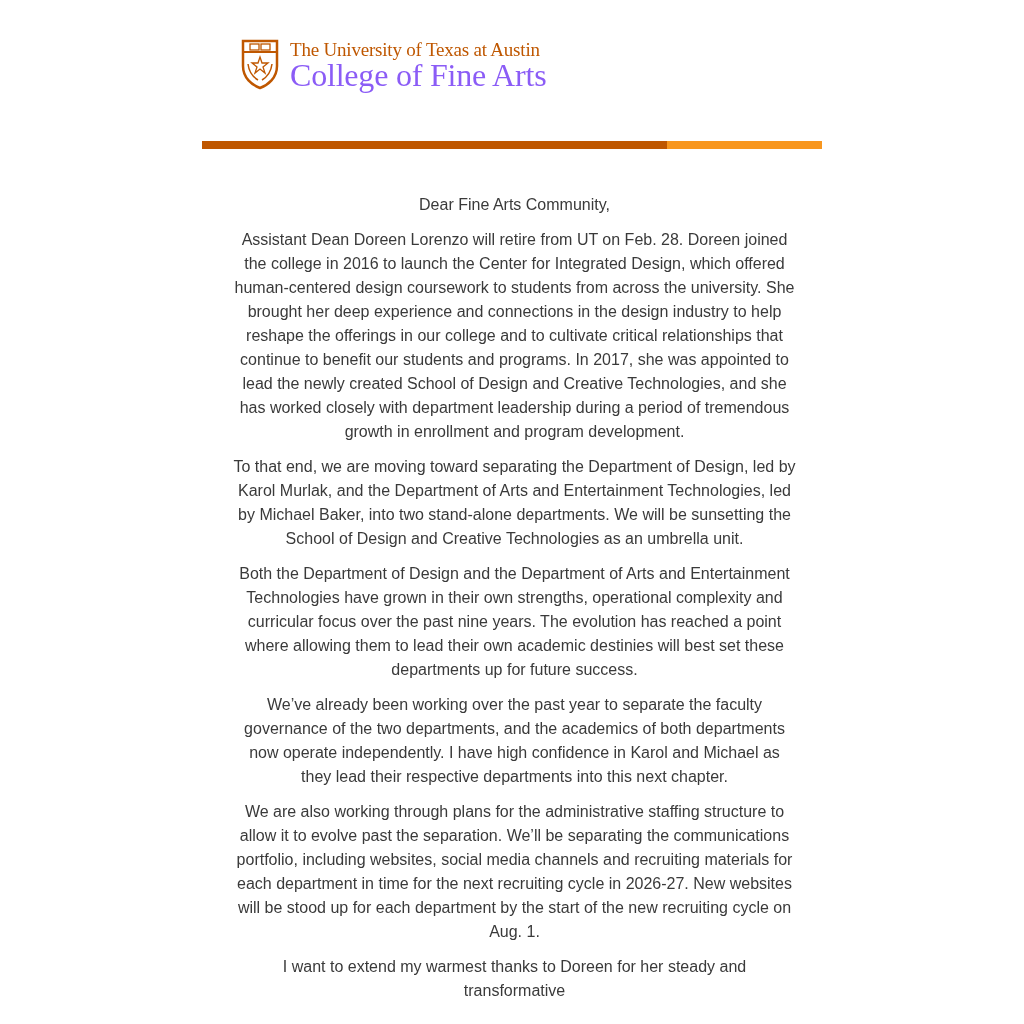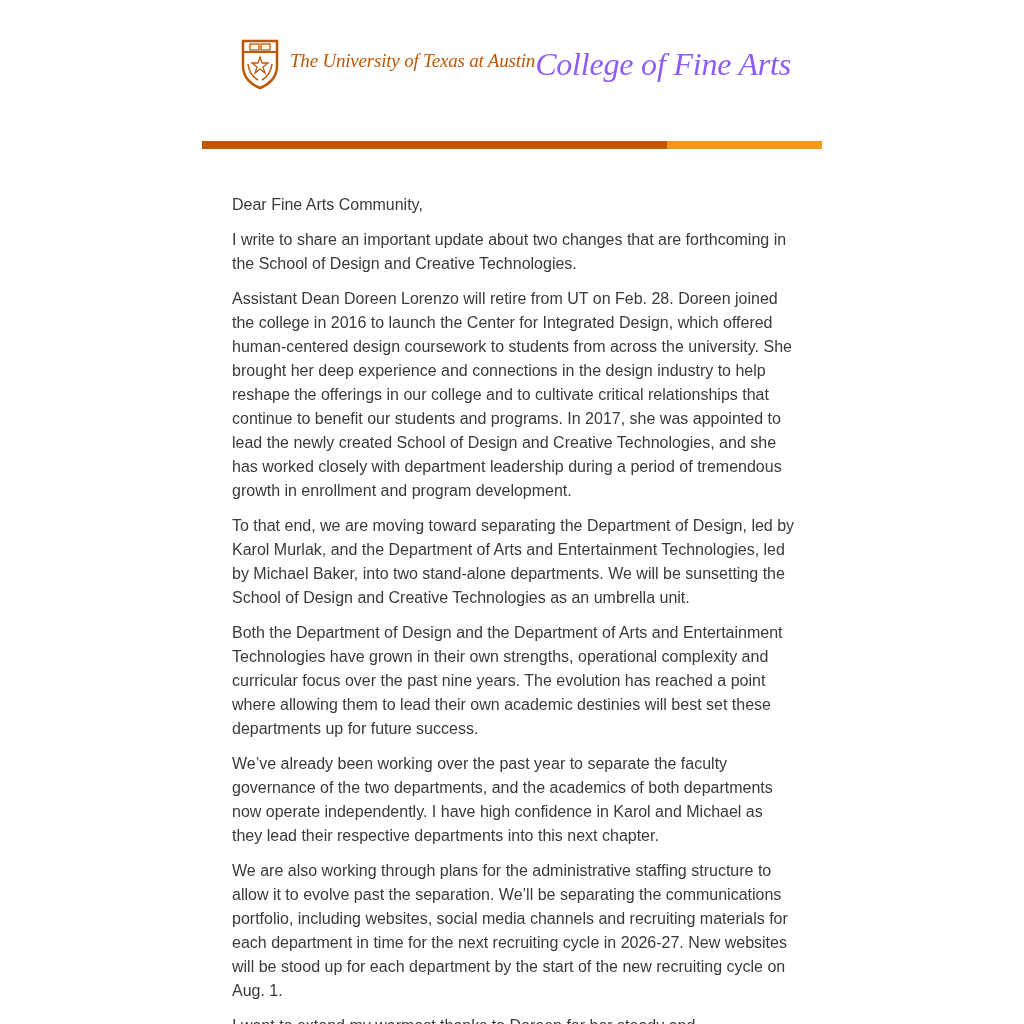--- a/index.html
+++ b/index.html
@@ -1,26 +1,26 @@
 <!DOCTYPE html>
 <html><head>
 <meta charset="utf-8">
 <style>
   html, body { margin: 0; padding: 0; background: #ffffff; }
   body { width: 1024px; height: 1024px; overflow: hidden; position: relative; }
   .header { position: absolute; left: 240px; top: 38px; display: flex; align-items: center; }
   .shield { width: 40px; height: 52px; margin-right: 10px; }
-  .wordmark { display: flex; flex-direction: row; font-style: italic; }
+  .wordmark { display: flex; flex-direction: column; }
   .wm-univ { font-family: "Liberation Serif", serif; color: #bf5700; font-size: 19px; line-height: 22px; letter-spacing: -0.2px; }
   .wm-college { font-family: "Liberation Serif", serif; color: #8b5cf6; font-size: 32px; line-height: 28px; letter-spacing: -0.2px; }
   .rule { position: absolute; top: 141px; left: 202px; width: 620px; height: 8px; display: flex; }
   .rule .dark { width: 465px; height: 100%; }
   .rule .light { flex: 1; height: 100%; }
   .content { position: absolute; left: 232px; top: 193px; width: 565px; font-family: "Liberation Sans", sans-serif; font-size: 16px; line-height: 24px; color: #3a3a3a; }
-  .content p { margin: 0 0 11px 0; }
+  .content p { margin: 0 0 11px 0; text-align: center; }
 </style>
 </head>
 <body>
 
 <div class="header">
   <svg class="shield" viewBox="0 0 40 52">
     <path d="M3 3 H37 V28 C37 40 28 47 20 50 C12 47 3 40 3 28 Z" fill="#fff" stroke="#bf5700" stroke-width="2.5"></path>
     <path d="M3 14 H37" stroke="#bf5700" stroke-width="2"></path>
     <rect x="10" y="6" width="9" height="6" fill="none" stroke="#bf5700" stroke-width="1.3"></rect>
     <rect x="21" y="6" width="9" height="6" fill="none" stroke="#bf5700" stroke-width="1.3"></rect>
@@ -34,20 +34,19 @@
   </div>
 </div>
 
 <div class="rule">
   <div class="dark" style="background:#bf5700"></div>
   <div class="light" style="background:#f8971f"></div>
 </div>
 
 <div class="content">
   <p>Dear Fine Arts Community,</p>
-  <p>I write to share an important update about two changes that are forthcoming in the School of Design and Creative Technologies.</p>
   <p>Assistant Dean Doreen Lorenzo will retire from UT on Feb. 28. Doreen joined the college in 2016 to launch the Center for Integrated Design, which offered human-centered design coursework to students from across the university. She brought her deep experience and connections in the design industry to help reshape the offerings in our college and to cultivate critical relationships that continue to benefit our students and programs. In 2017, she was appointed to lead the newly created School of Design and Creative Technologies, and she has worked closely with department leadership during a period of tremendous growth in enrollment and program development.</p>
   <p>To that end, we are moving toward separating the Department of Design, led by Karol Murlak, and the Department of Arts and Entertainment Technologies, led by Michael Baker, into two stand-alone departments. We will be sunsetting the School of Design and Creative Technologies as an umbrella unit.</p>
   <p>Both the Department of Design and the Department of Arts and Entertainment Technologies have grown in their own strengths, operational complexity and curricular focus over the past nine years. The evolution has reached a point where allowing them to lead their own academic destinies will best set these departments up for future success.</p>
   <p>We’ve already been working over the past year to separate the faculty governance of the two departments, and the academics of both departments now operate independently. I have high confidence in Karol and Michael as they lead their respective departments into this next chapter.</p>
   <p>We are also working through plans for the administrative staffing structure to allow it to evolve past the separation. We’ll be separating the communications portfolio, including websites, social media channels and recruiting materials for each department in time for the next recruiting cycle in 2026-27. New websites will be stood up for each department by the start of the new recruiting cycle on Aug. 1.</p>
   <p>I want to extend my warmest thanks to Doreen for her steady and transformative</p>
 </div>
 
 </body></html>

